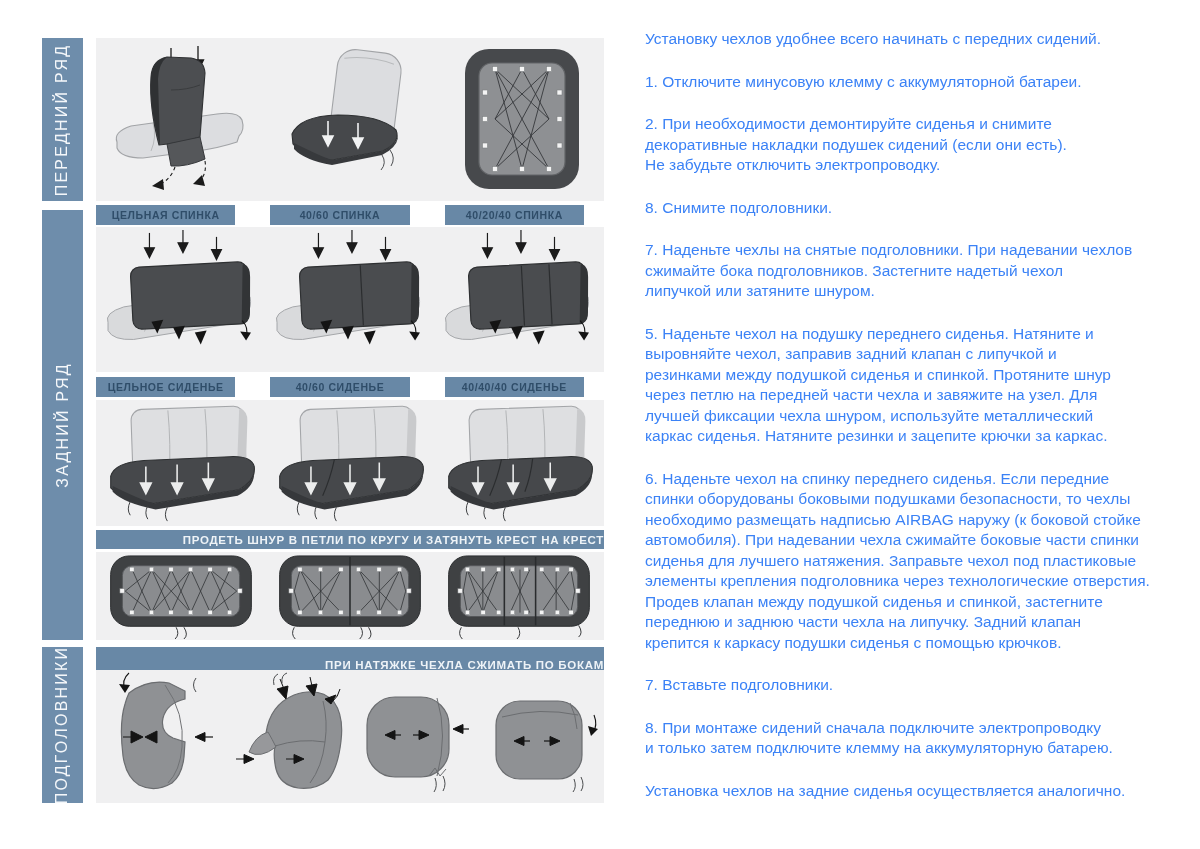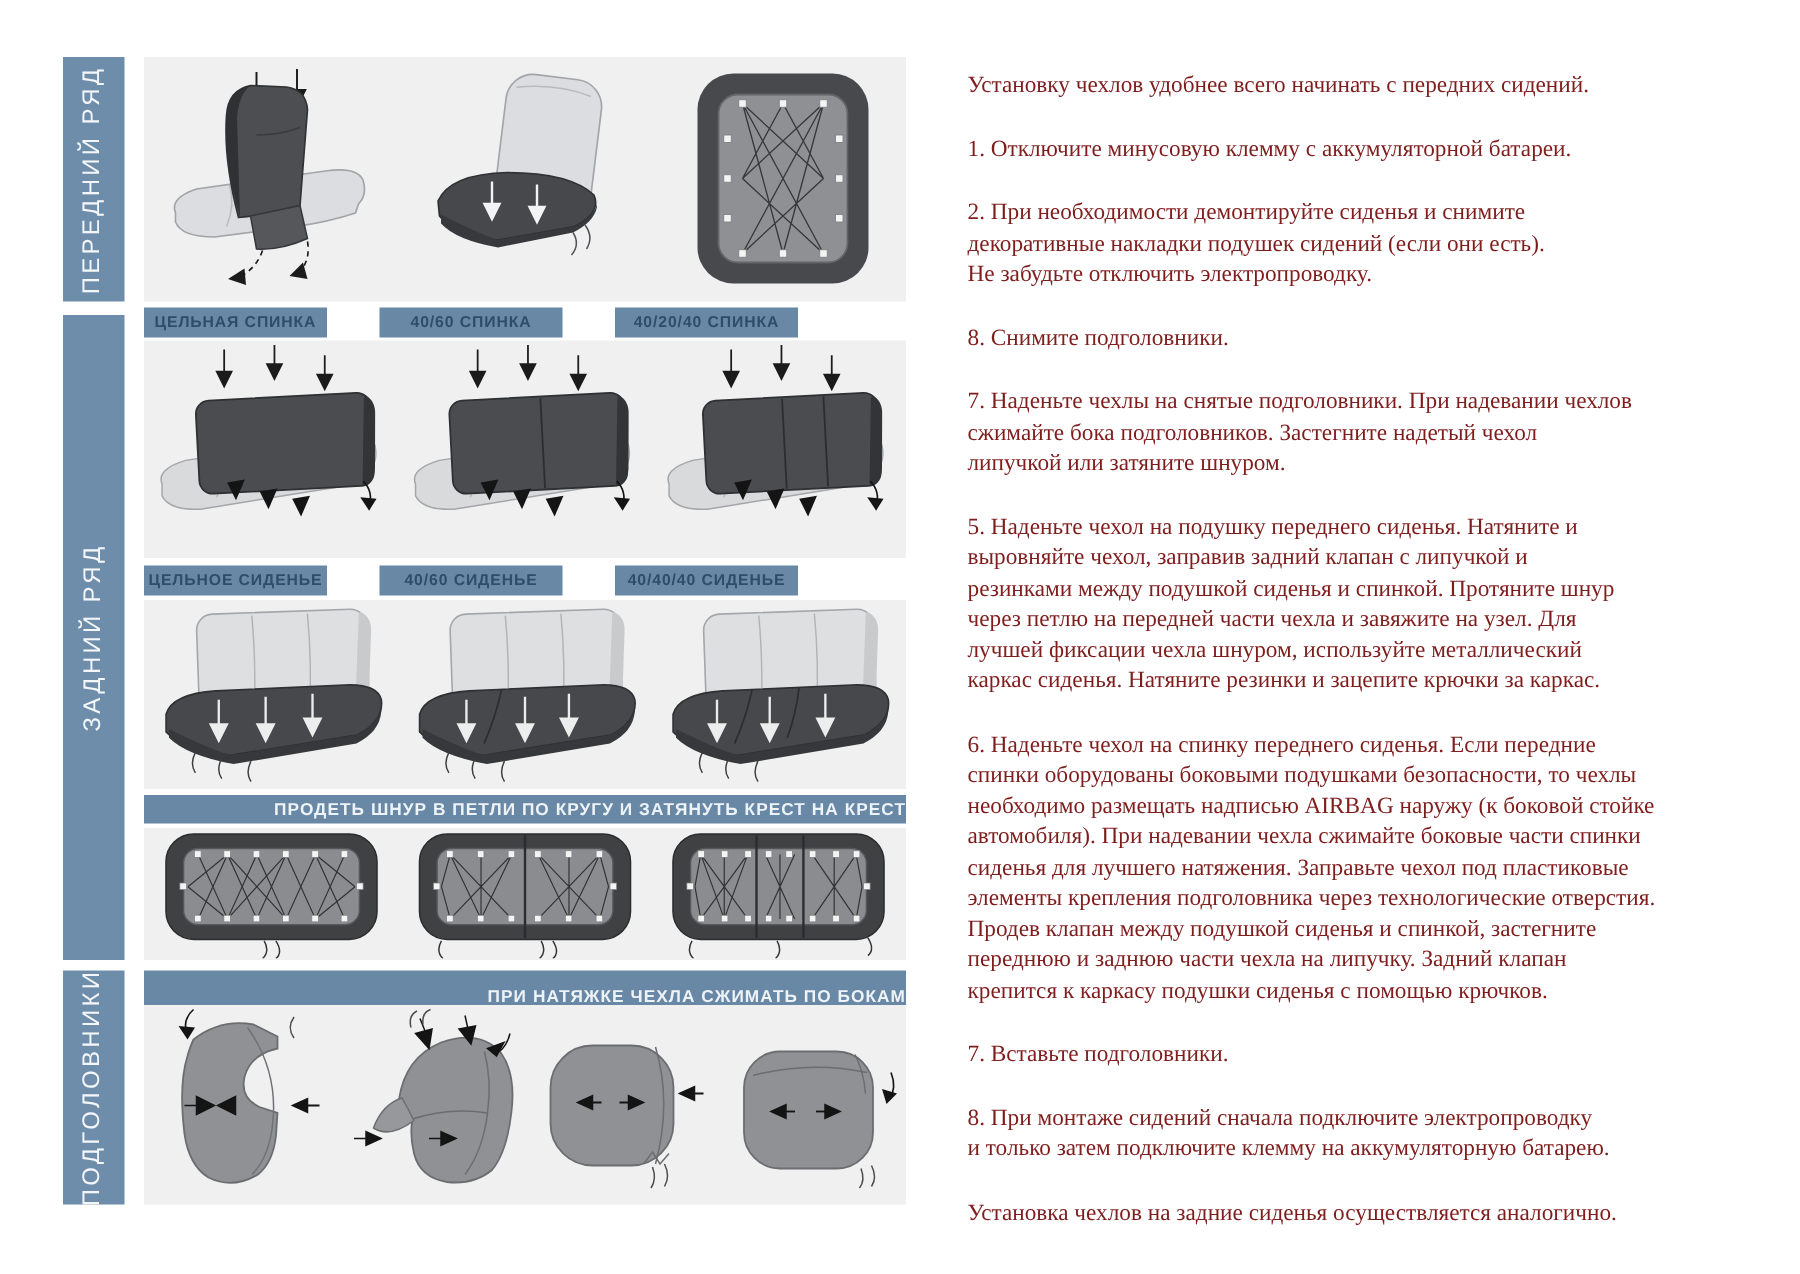--- a/index.html
+++ b/index.html
@@ -7,30 +7,30 @@
           font-family:"Liberation Sans",sans-serif;overflow:hidden;}
   
   .vbar{position:absolute;left:42px;width:41px;background:#6e8dab;
         display:flex;align-items:center;justify-content:center;}
   .vbar span{transform:rotate(-90deg);white-space:nowrap;color:#f4f7fa;
              font-size:16px;letter-spacing:2.2px;}
   
   .panel{position:absolute;left:96px;width:508px;background:#f0f0f1;
          display:flex;align-items:center;justify-content:space-around;overflow:hidden;}
   
-  .chiprow{position:absolute;left:96px;width:436px;display:flex;gap:35px;}
+  .chiprow{position:absolute;left:96px;width:488px;display:flex;gap:35px;}
   .chip{flex:1;background:#6888a6;color:#2f4d69;font-size:10.5px;font-weight:700;
         letter-spacing:.6px;display:flex;align-items:center;justify-content:center;}
   
   .hbar{position:absolute;left:96px;width:508px;background:#6888a6;color:#eef3f7;
         font-size:11.5px;font-weight:700;letter-spacing:.7px;
         display:flex;align-items:center;justify-content:flex-end;}
   
-  .instructions{position:absolute;left:645px;top:47px;width:552px;color:#7f1d1d;
-                font-size:15.5px;line-height:20.5px;font-family:Liberation Serif, serif;}
+  .instructions{position:absolute;left:645px;top:29px;width:552px;color:#3b82f6;
+                font-size:15.5px;line-height:20.5px;}
   .instructions p{margin:0 0 22px 0;white-space:pre-line;}
   svg{display:block;}
 </style>
 </head>
 <body>
 
 <div class="canvas">
 
   <div class="vbar" style="top:38px;height:163px;">
     <span>ПЕРЕДНИЙ РЯД</span>

